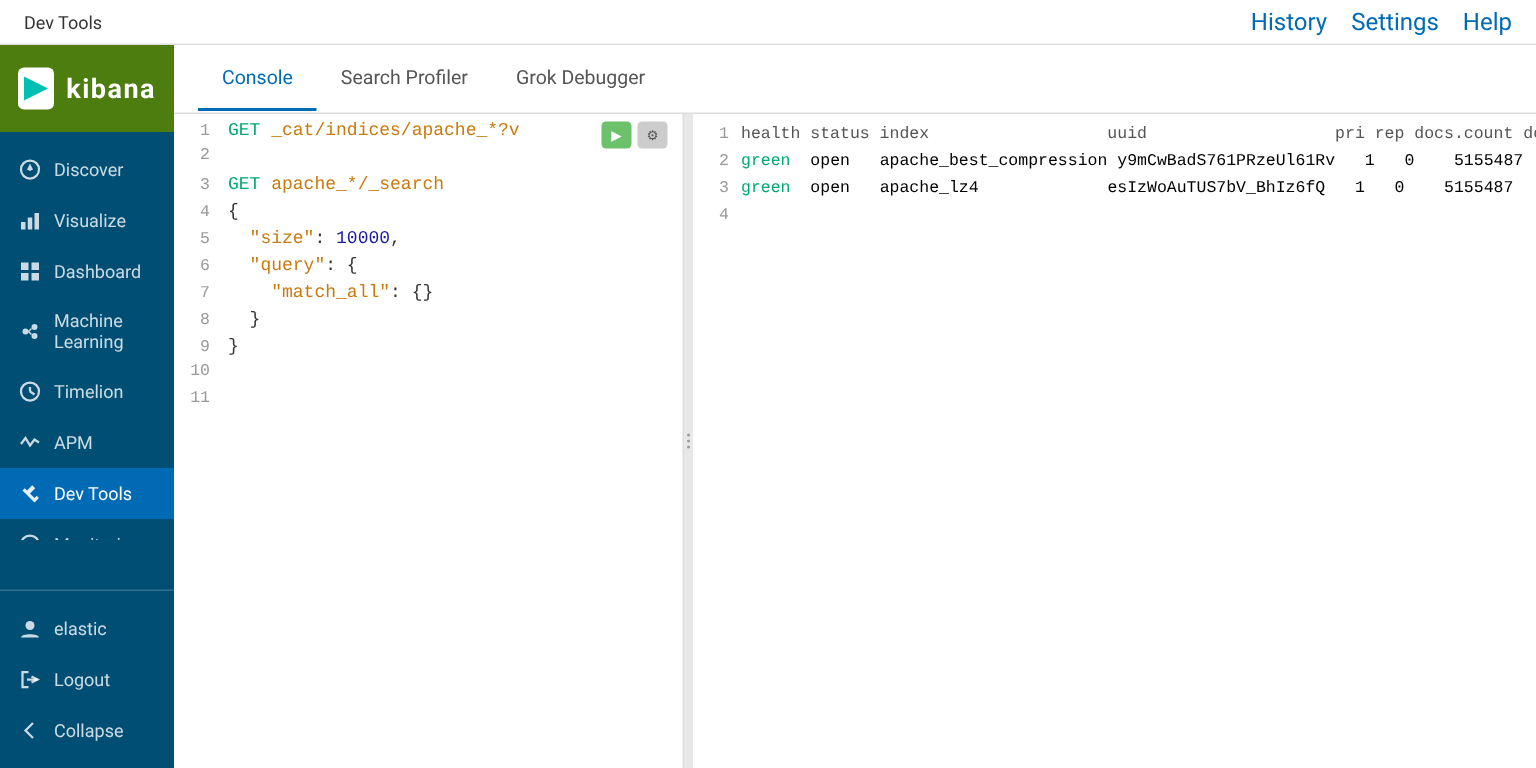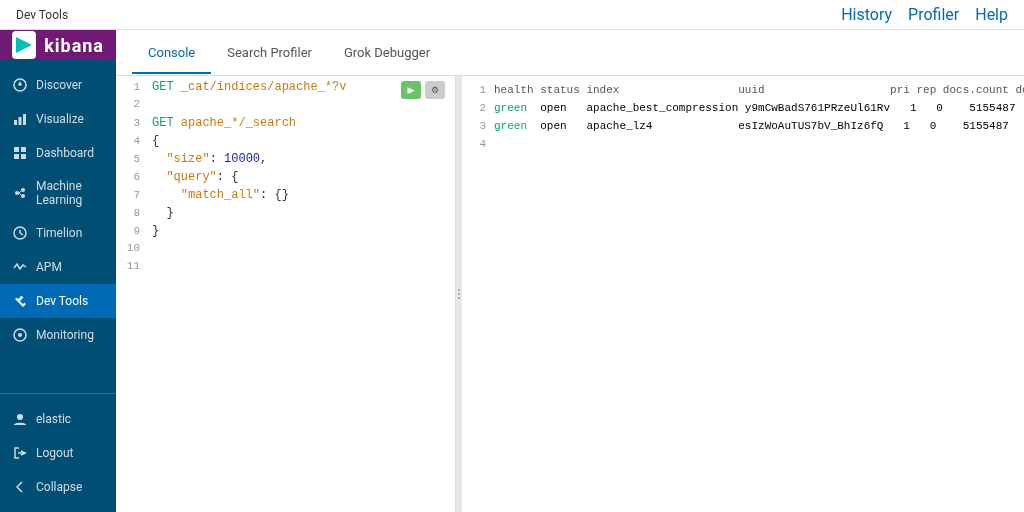--- a/index.html
+++ b/index.html
@@ -9,21 +9,21 @@
     .top-bar { background: #fff; border-bottom: 1px solid #ddd; height: 30px; display: flex; align-items: center; justify-content: space-between; padding: 0 16px; }
     .top-bar-title { font-size: 12px; color: #333; }
     .top-bar-actions { display: flex; gap: 16px; }
     .top-bar-actions span { font-size: 16px; color: #006BB4; cursor: pointer; }
 
     
     .main-layout { display: flex; flex: 1; overflow: hidden; }
 
     
     .sidebar { width: 116px; background: #004e73; display: flex; flex-direction: column; color: #fff; flex-shrink: 0; }
-    .sidebar-logo { display: flex; align-items: center; gap: 8px; padding: 10px 12px; background: #701a75; height: 30px; }
+    .sidebar-logo { display: flex; align-items: center; gap: 8px; padding: 10px 12px; background: #4d7c0f; height: 58px; }
     .sidebar-logo-icon { width: 28px; height: 28px; background: #fff; border-radius: 4px; display: flex; align-items: center; justify-content: center; }
     .sidebar-logo-icon svg { width: 20px; height: 20px; }
     .sidebar-logo-text { color: #fff; font-size: 18px; font-weight: 700; letter-spacing: 1px; }
     .sidebar-nav { flex: 1; overflow-y: auto; padding: 8px 0; }
     .sidebar-item { display: flex; align-items: center; gap: 8px; padding: 9px 12px; cursor: pointer; color: rgba(255,255,255,0.8); font-size: 12px; }
     .sidebar-item.active { background: #006BB4; color: #fff; }
     .sidebar-item-icon { width: 16px; height: 16px; flex-shrink: 0; display: flex; align-items: center; justify-content: center; }
     .sidebar-bottom { border-top: 1px solid rgba(255,255,255,0.2); padding: 8px 0; margin-top: 33px; }
 
     
@@ -67,21 +67,21 @@
     .result-line-num { width: 24px; text-align: right; padding-right: 8px; color: #999; font-size: 11px; user-select: none; flex-shrink: 0; }
     .result-line-content { flex: 1; white-space: pre; font-family: 'Courier New', Courier, monospace; font-size: 11px; }
   </style>
 </head>
 <body>
 
 <div class="top-bar">
   <span class="top-bar-title">Dev Tools</span>
   <div class="top-bar-actions">
     <span>History</span>
-    <span>Profiler</span>
+    <span>Settings</span>
     <span>Help</span>
   </div>
 </div>
 
 <div class="main-layout">
 
   <div class="sidebar">
     <div class="sidebar-logo">
       <div class="sidebar-logo-icon">
         <svg viewBox="0 0 20 20" fill="none" xmlns="http://www.w3.org/2000/svg">

